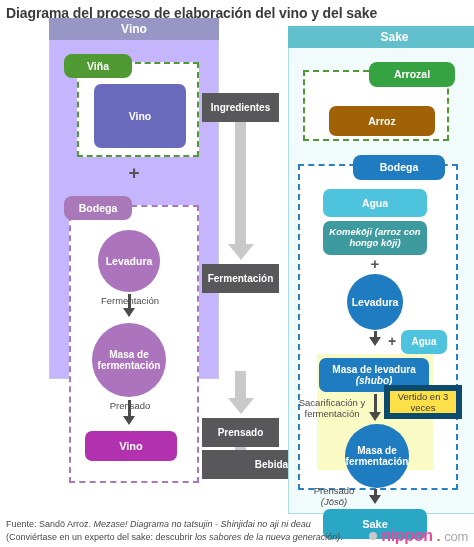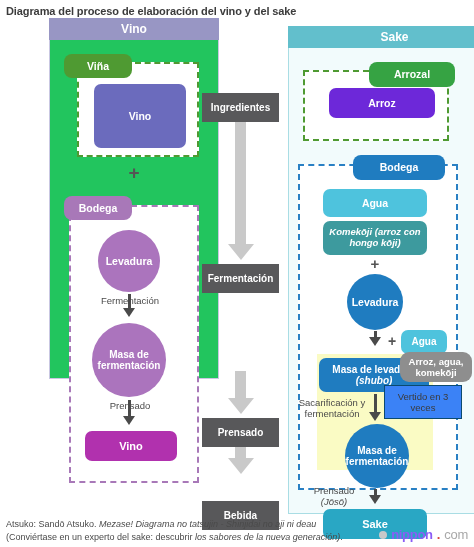--- a/index.html
+++ b/index.html
@@ -8,34 +8,34 @@
     background:#ffffff;
     font-family:"Liberation Sans","DejaVu Sans",sans-serif;
     position:relative;overflow:hidden;
     -webkit-font-smoothing:antialiased;
   }
   .page{position:absolute;left:0;top:0;width:474px;height:547px;}
 
   
   .title{
     position:absolute;left:6px;top:5px;width:460px;
-    font-size:11px;font-weight:bold;color:#3b3b3b;letter-spacing:-0.1px;
+    font-size:14px;font-weight:bold;color:#3b3b3b;letter-spacing:-0.1px;
   }
 
   
   .col{position:absolute;}
   .col-head{
     height:22px;line-height:22px;text-align:center;
     color:#ffffff;font-weight:bold;font-size:12px;
   }
   .col-body{position:relative;}
 
   #col-wine{left:25px;top:18px;width:170px;margin-left:24px;}
   #col-wine .col-head{background:#9896c4;}
-  #col-wine .col-body{background:#22c55e;height:339px;border:1px solid #c9c7e2;border-top:none;box-sizing:border-box;text-decoration:underline;}
+  #col-wine .col-body{background:#c4b5fd;height:339px;border:1px solid #c9c7e2;border-top:none;box-sizing:border-box;text-decoration:underline;}
 
   #col-sake{left:288px;top:26px;width:213px;}
   #col-sake .col-head{background:#62bfcc;}
   #col-sake .col-body{background:#f2fbfc;height:466px;border:1px solid #a9dde4;border-top:none;box-sizing:border-box;}
 
   
   .node{
     position:absolute;box-sizing:border-box;
     display:flex;align-items:center;justify-content:center;text-align:center;
     color:#ffffff;font-weight:bold;font-size:10.5px;line-height:1.15;
@@ -76,36 +76,36 @@
   }
 
   
   .callout-gray{
     position:absolute;background:#8e8e8e;color:#fff;border-radius:9px;
     font-size:9.5px;font-weight:bold;line-height:1.2;
     display:flex;align-items:center;justify-content:center;text-align:center;
     box-sizing:border-box;
   }
   .callout-white{
-    position:absolute;background:#3b82f6;border:1px solid #0c4a6e;
+    position:absolute;background:#fde047;border:6px solid #0c4a6e;
     color:#3b3b3b;font-size:9.5px;line-height:1.2;
     display:flex;align-items:center;justify-content:center;text-align:center;
     box-sizing:border-box;
   }
   .yellow{position:absolute;background:#fafbc4;box-sizing:border-box;}
 
   
   .footer{
     position:absolute;left:6px;top:518px;width:350px;
     font-size:9px;color:#4a4a4a;line-height:1.4;
   }
   .footer i{font-style:italic;}
   .logo{position:absolute;right:6px;top:527px;display:flex;align-items:center;gap:4px;}
   .logo-dot{width:8px;height:8px;border-radius:50%;background:#c9c9c9;display:inline-block;}
-  .logo-n{font-size:13px;font-weight:bold;color:#8b5cf6;letter-spacing:-0.3px;}
+  .logo-n{font-size:16px;font-weight:bold;color:#ec4899;letter-spacing:-0.3px;}
   .logo-p{font-size:13px;font-weight:bold;color:#d8443a;}
   .logo-c{font-size:13px;color:#a8a8a8;letter-spacing:-0.3px;}
   .ital{font-style:italic;}
 </style>
 </head>
 <body>
 
 <div class="page">
 
   <div class="title">Diagrama del proceso de elaboración del vino y del sake</div>
@@ -148,30 +148,30 @@
     <div class="cbox" style="left:202px;top:264px;width:77px;height:29px;">Fermentación</div>
 
     <div class="gline" style="left:235px;top:371px;height:30px;"></div>
     <div class="ghead" style="left:227.5px;top:398px;"></div>
 
     <div class="cbox" style="left:202px;top:418px;width:77px;height:29px;">Prensado</div>
 
     <div class="gline" style="left:235px;top:447px;height:14px;"></div>
     <div class="ghead" style="left:227.5px;top:458px;"></div>
 
-    <div class="cbox" style="left:202px;top:501px;width:77px;height:29px;">Bebida</div>
+    <div class="cbox" style="left:202px;top:450px;width:77px;height:29px;padding-left:31px;">Bebida</div>
   </div>
 
   <div class="col" id="col-sake">
     <div class="col-head">Sake</div>
     <div class="col-body">
 
       <div class="frame frame-green" style="left:14px;top:22px;width:146px;height:71px;"></div>
       <div class="node tab" style="left:80px;top:14px;width:86px;height:25px;background:#36a343;">Arrozal</div>
-      <div class="node rnd" style="left:40px;top:40px;width:106px;height:30px;background:#6d28d9;">Arroz</div>
+      <div class="node rnd" style="left:40px;top:58px;width:106px;height:30px;background:#a16207;">Arroz</div>
 
       <div class="frame frame-blue" style="left:9px;top:116px;width:160px;height:326px;"></div>
       <div class="node tab" style="left:64px;top:107px;width:92px;height:25px;background:#1f7cc0;">Bodega</div>
 
       <div class="node rnd" style="left:34px;top:141px;width:104px;height:28px;background:#4ec3dd;">Agua</div>
 
       <div class="node rnd ital" style="left:34px;top:173px;width:104px;height:34px;background:#3d9a9e;font-size:9.5px;padding:0 3px;">Komekōji (arroz con hongo kōji)</div>
 
       <div class="plus" style="left:34px;top:207px;width:104px;font-size:15px;">+</div>
 
@@ -200,25 +200,24 @@
       <div class="vhead" style="left:80px;top:447px;"></div>
       <div class="edgelabel" style="left:12px;top:438px;width:66px;">
         <span>Prensado</span><br>
         <span class="ital">(Jōsō)</span>
       </div>
 
       <div class="node rnd" style="left:34px;top:461px;width:104px;height:30px;background:#29a7c4;font-size:11px;">Sake</div>
     </div>
   </div>
 
-  <div class="callout-gray" style="left:400px;top:352px;width:72px;height:30px;">Arroz, agua, komekōji</div>
   <div class="callout-white" style="left:384px;top:385px;width:78px;height:34px;">Vertido en 3 veces</div>
 
   <div class="footer">
-    <span>Atsuko: Sandō Atsuko. </span><i>Mezase! Diagrama no tatsujin - Shinjidai no aji ni deau</i><br>
+    <span>Fuente: Sandō Arroz. </span><i>Mezase! Diagrama no tatsujin - Shinjidai no aji ni deau</i><br>
     <span>(Conviértase en un experto del sake: descubrir </span><i>los sabores de la nueva generación)</i><span>.</span>
   </div>
 
   <div class="logo">
     <span class="logo-dot"></span>
     <span class="logo-n">nippon</span>
       <span class="logo-p">.</span>
       <span class="logo-c">com</span>
   </div>
 

